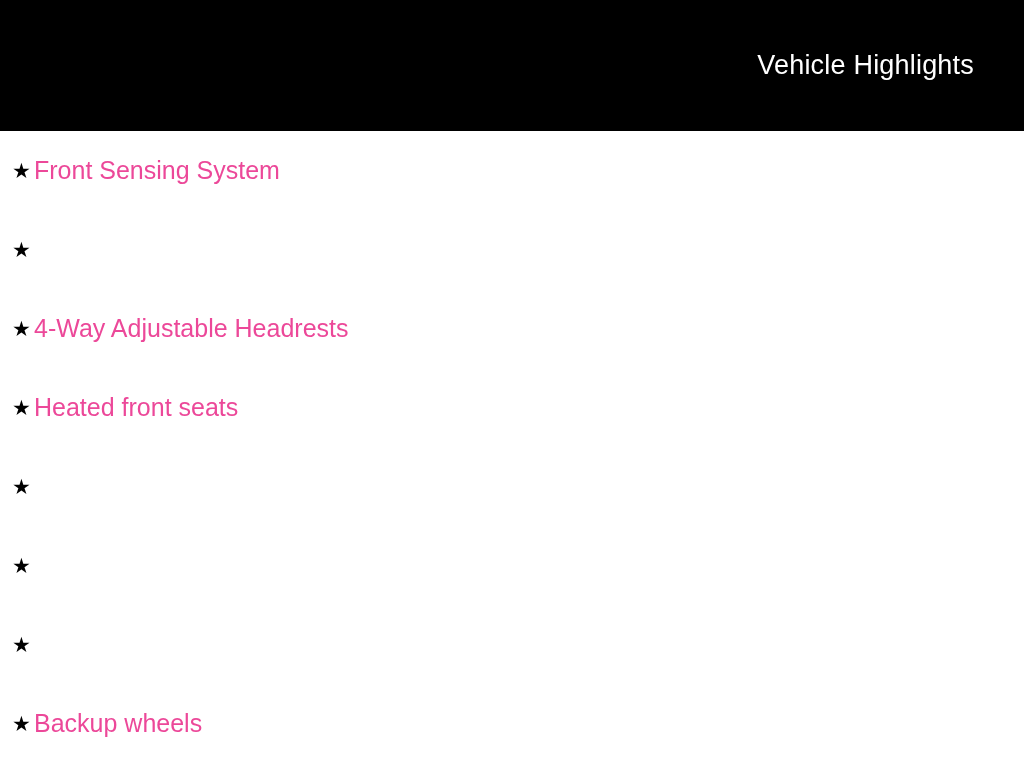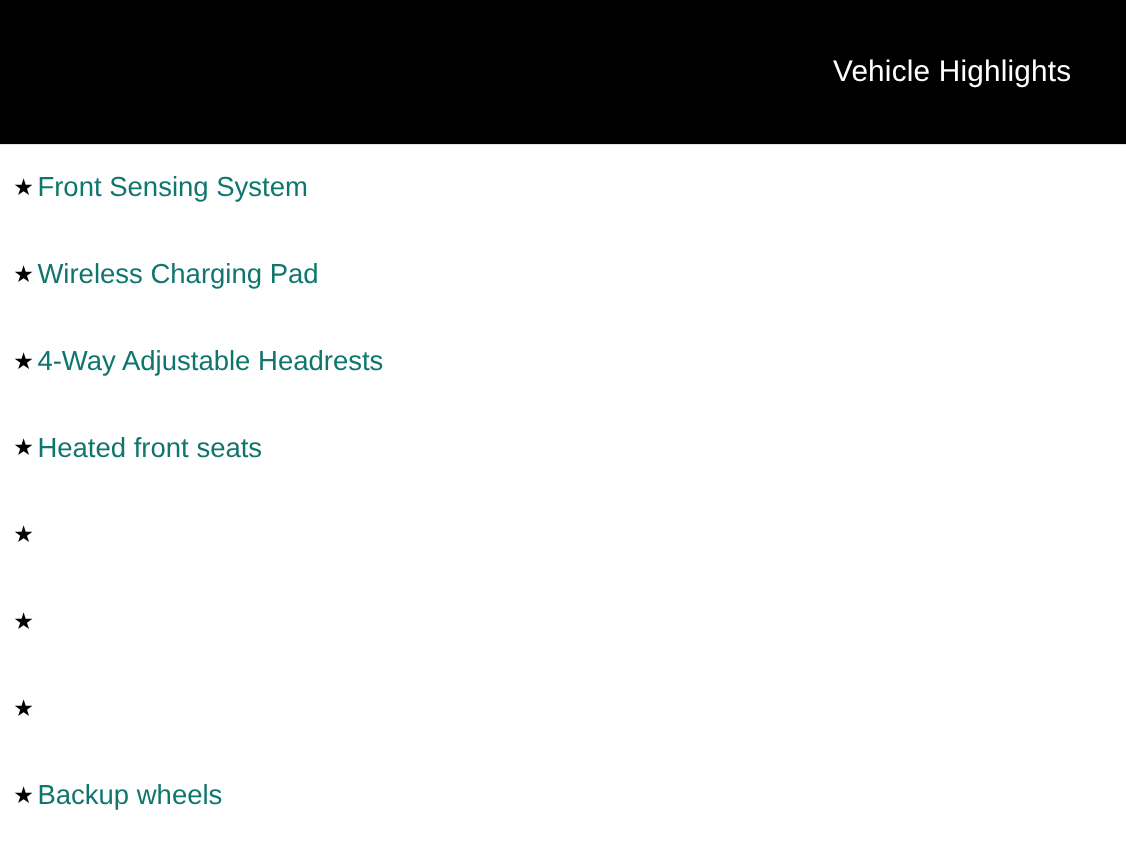--- a/index.html
+++ b/index.html
@@ -63,21 +63,21 @@
     display: inline-block;
     width: 22px;
     min-width: 22px;
     color: #000000;
     font-size: 21px;
     line-height: 1;
     text-align: left;
   }
 
   .highlight-label {
-    color: #0f766e;
+    color: #ec4899;
     font-size: 25px;
     font-weight: 400;
     line-height: 1;
     white-space: nowrap;
   }
 </style>
 </head>
 <body>
 
 <div class="page">
@@ -86,21 +86,20 @@
     <div class="header-title">Vehicle Highlights</div>
   </div>
 
   <ul class="highlights-list">
     <li class="highlight-item">
       <span class="star-icon">★</span>
       <span class="highlight-label">Front Sensing System</span>
     </li>
     <li class="highlight-item">
       <span class="star-icon">★</span>
-      <span class="highlight-label">Wireless Charging Pad</span>
     </li>
     <li class="highlight-item">
       <span class="star-icon">★</span>
       <span class="highlight-label">4-Way Adjustable Headrests</span>
     </li>
     <li class="highlight-item">
       <span class="star-icon">★</span>
       <span class="highlight-label">Heated front seats</span>
     </li>
     <li class="highlight-item">

